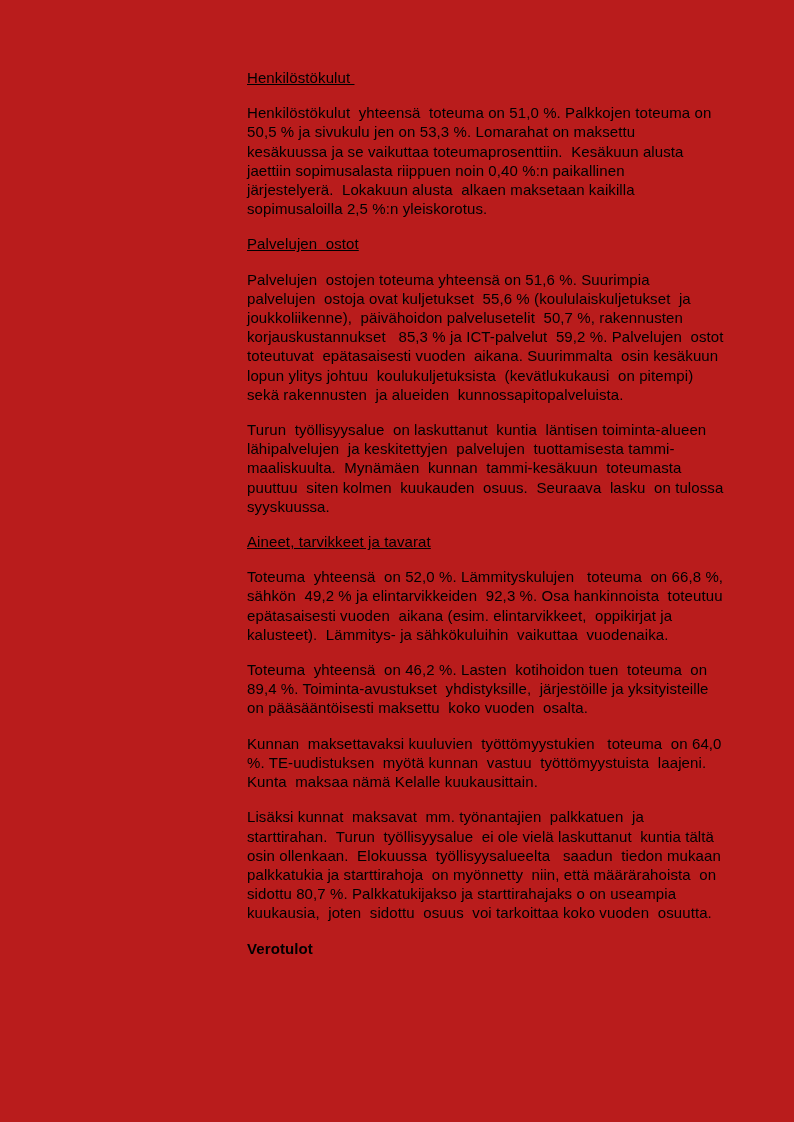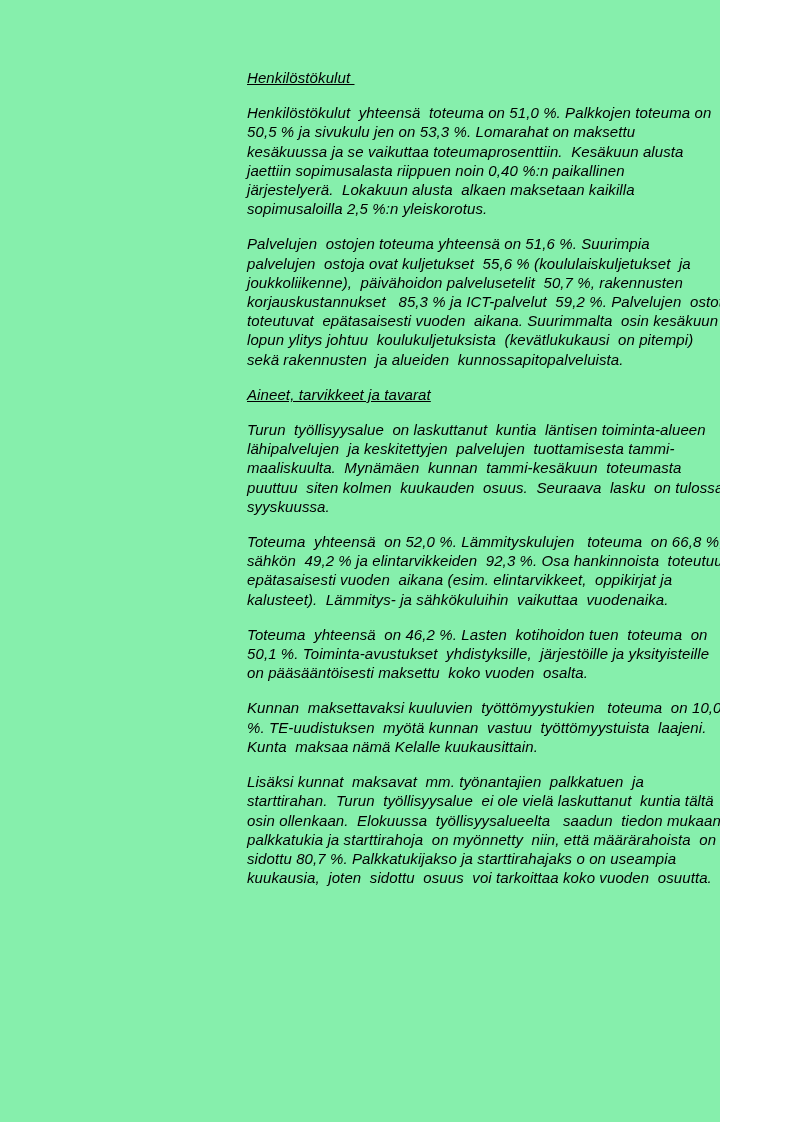--- a/index.html
+++ b/index.html
@@ -2,26 +2,25 @@
 <html><head>
 <meta charset="utf-8">
 <style>
   html, body {
     margin: 0;
     padding: 0;
     background: #ffffff;
   }
   .page {
     position: relative;
-    width: 720px;
+    width: 794px;
     height: 1122px;
-    background: #86efac;
+    background: #b91c1c;
     overflow: hidden;
     font-family: "Liberation Sans", "DejaVu Sans", sans-serif;
-    font-style: italic;
   }
   .content {
     position: absolute;
     left: 247px;
     top: 68px;
     width: 548px;
     color: #000000;
     font-size: 15px;
     line-height: 19.2px;
     letter-spacing: 0.1px;
@@ -46,53 +45,55 @@
 
     <div class="block heading-underline">Henkilöstökulut </div>
 
     <div class="block">Henkilöstökulut  yhteensä  toteuma on 51,0 %. Palkkojen toteuma on
 50,5 % ja sivukulu jen on 53,3 %. Lomarahat on maksettu
 kesäkuussa ja se vaikuttaa toteumaprosenttiin.  Kesäkuun alusta
 jaettiin sopimusalasta riippuen noin 0,40 %:n paikallinen
 järjestelyerä.  Lokakuun alusta  alkaen maksetaan kaikilla
 sopimusaloilla 2,5 %:n yleiskorotus.</div>
 
+    <div class="block heading-underline">Palvelujen  ostot</div>
 
     <div class="block">Palvelujen  ostojen toteuma yhteensä on 51,6 %. Suurimpia
 palvelujen  ostoja ovat kuljetukset  55,6 % (koululaiskuljetukset  ja
 joukkoliikenne),  päivähoidon palvelusetelit  50,7 %, rakennusten
 korjauskustannukset   85,3 % ja ICT-palvelut  59,2 %. Palvelujen  ostot
 toteutuvat  epätasaisesti vuoden  aikana. Suurimmalta  osin kesäkuun
 lopun ylitys johtuu  koulukuljetuksista  (kevätlukukausi  on pitempi)
 sekä rakennusten  ja alueiden  kunnossapitopalveluista.</div>
 
-    <div class="block heading-underline">Aineet, tarvikkeet ja tavarat</div>
-
     <div class="block">Turun  työllisyysalue  on laskuttanut  kuntia  läntisen toiminta-alueen
 lähipalvelujen  ja keskitettyjen  palvelujen  tuottamisesta tammi-
 maaliskuulta.  Mynämäen  kunnan  tammi-kesäkuun  toteumasta
 puuttuu  siten kolmen  kuukauden  osuus.  Seuraava  lasku  on tulossa
 syyskuussa.</div>
+
+    <div class="block heading-underline">Aineet, tarvikkeet ja tavarat</div>
 
     <div class="block">Toteuma  yhteensä  on 52,0 %. Lämmityskulujen   toteuma  on 66,8 %,
 sähkön  49,2 % ja elintarvikkeiden  92,3 %. Osa hankinnoista  toteutuu
 epätasaisesti vuoden  aikana (esim. elintarvikkeet,  oppikirjat ja
 kalusteet).  Lämmitys- ja sähkökuluihin  vaikuttaa  vuodenaika.</div>
 
 
     <div class="block">Toteuma  yhteensä  on 46,2 %. Lasten  kotihoidon tuen  toteuma  on
-50,1 %. Toiminta-avustukset  yhdistyksille,  järjestöille ja yksityisteille
+89,4 %. Toiminta-avustukset  yhdistyksille,  järjestöille ja yksityisteille
 on pääsääntöisesti maksettu  koko vuoden  osalta.</div>
 
-    <div class="block">Kunnan  maksettavaksi kuuluvien  työttömyystukien   toteuma  on 10,0
+    <div class="block">Kunnan  maksettavaksi kuuluvien  työttömyystukien   toteuma  on 64,0
 %. TE-uudistuksen  myötä kunnan  vastuu  työttömyystuista  laajeni.
 Kunta  maksaa nämä Kelalle kuukausittain.</div>
 
     <div class="block">Lisäksi kunnat  maksavat  mm. työnantajien  palkkatuen  ja
 starttirahan.  Turun  työllisyysalue  ei ole vielä laskuttanut  kuntia tältä
 osin ollenkaan.  Elokuussa  työllisyysalueelta   saadun  tiedon mukaan
 palkkatukia ja starttirahoja  on myönnetty  niin, että määrärahoista  on
 sidottu 80,7 %. Palkkatukijakso ja starttirahajaks o on useampia
 kuukausia,  joten  sidottu  osuus  voi tarkoittaa koko vuoden  osuutta.</div>
 
+    <div class="block heading-bold">Verotulot</div>
 
   </div>
 </div>
 
 </body></html>

